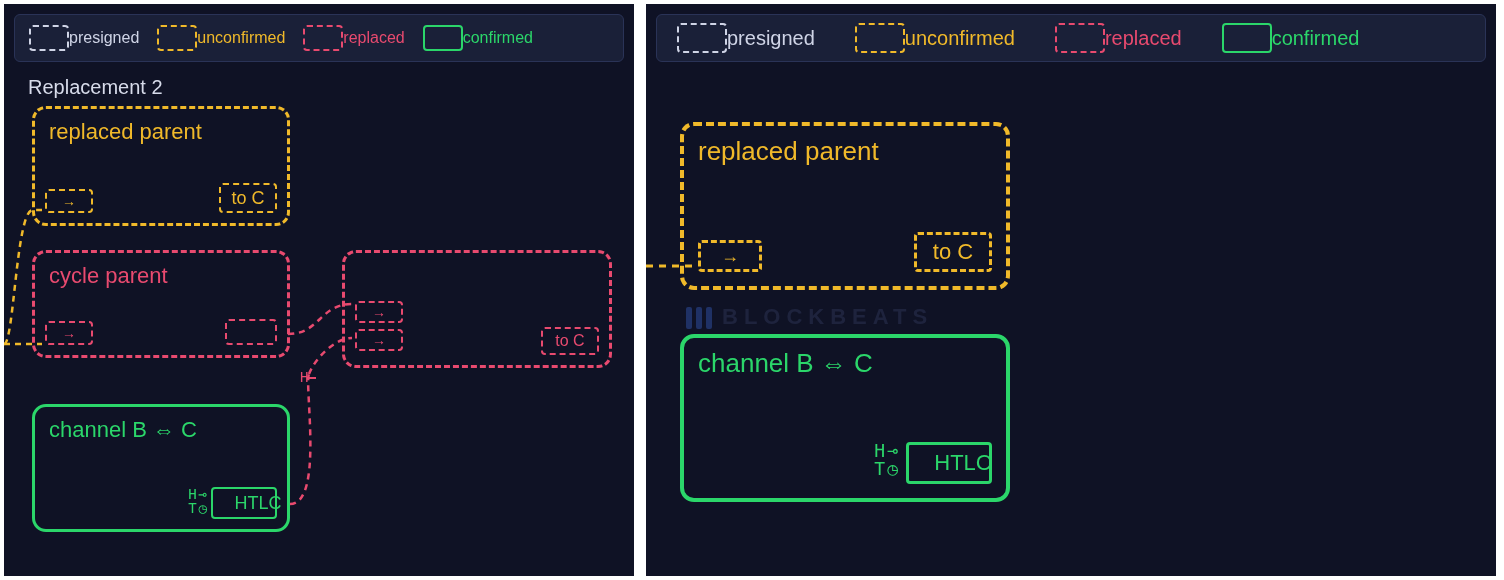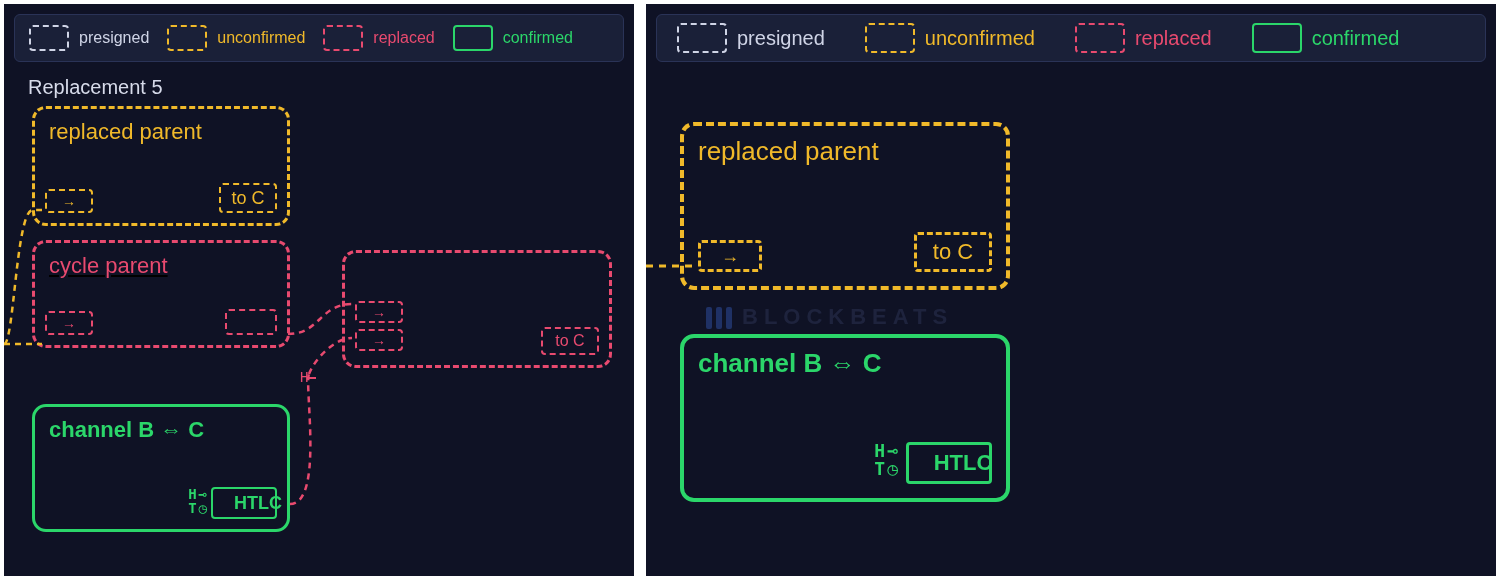--- a/index.html
+++ b/index.html
@@ -8,42 +8,42 @@
   .panel { position: relative; background: #0f1225; flex: 0 0 auto; overflow: hidden; }
   .panel-left  { width: 630px; height: 572px; }
   .panel-right { width: 850px; height: 572px; }
 
   
   .legend { position: absolute; top: 10px; left: 10px; right: 10px; height: 48px;
             display: flex; align-items: center; gap: 18px;
             background: #1a2038; border: 1px solid #2a3357; border-radius: 6px;
             padding: 6px 14px; }
   .panel-right .legend { gap: 40px; padding: 8px 20px; }
-  .lg-item { display: flex; align-items: center; gap: 10px; }
+  .lg-item { display: flex; align-items: center; }
   .lg-swatch { width: 40px; height: 26px; border-radius: 4px; }
   .panel-right .lg-swatch { width: 50px; height: 30px; }
   .lg-label { font-size: 16px; }
   .panel-right .lg-label { font-size: 20px; }
 
   .c-presigned { color:#cfd4e6; } .b-presigned { border:2px dashed #cfd4e6; }
   .c-unconf    { color:#f0b92a; } .b-unconf    { border:2px dashed #f0b92a; }
   .c-replaced  { color:#e84a6f; } .b-replaced  { border:2px dashed #e84a6f; }
   .c-confirmed { color:#2bd66a; } .b-confirmed { border:2px solid  #2bd66a; }
 
   
   .title { position:absolute; color:#d7dbea; font-size:20px; }
   .panel-right .title { font-size:24px; }
 
   
   .txbox { position:absolute; border-radius:14px; padding:10px 14px; }
   .txbox .label { font-size:22px; white-space:nowrap; }
   .panel-right .txbox .label { font-size:26px; }
   .dash-y { border:3px dashed #f0b92a; }
   .dash-r { border:3px dashed #e84a6f; }
-  .solid-g{ border:3px solid  #2bd66a;font-weight:bold; }
+  .solid-g{ border:3px solid  #2bd66a; }
 
   
   .mini { position:absolute; border-radius:4px; font-size:14px; display:flex; align-items:center; justify-content:center; }
   .mini .arrow { font-size:14px; }
   .mini-y { border:2px dashed #f0b92a; color:#f0b92a; }
   .mini-r { border:2px dashed #e84a6f; color:#e84a6f; }
   .mini-g { border:2px solid  #2bd66a; color:#2bd66a; font-size:18px;padding-left:28px; }
 
   
   .ht { position:absolute; color:#2bd66a; font-size:14px; line-height:14px; text-align:left; font-family: monospace; }
@@ -76,31 +76,31 @@
       <div class="lg-item">
         <div class="lg-swatch b-replaced"></div>
         <span class="lg-label c-replaced">replaced</span>
       </div>
       <div class="lg-item">
         <div class="lg-swatch b-confirmed"></div>
         <span class="lg-label c-confirmed">confirmed</span>
       </div>
     </div>
 
-    <div class="title" style="left:24px; top:72px;">Replacement 5</div>
+    <div class="title" style="left:24px; top:72px;">Replacement 2</div>
 
     <div class="txbox dash-y" style="left:28px; top:102px; width:258px; height:120px;">
       <div class="label c-unconf">replaced parent</div>
       <div class="mini mini-y" style="left:10px; bottom:10px; width:48px; height:24px;">
           <span class="arrow">→</span>
         </div>
       <div class="mini mini-y" style="right:10px; bottom:10px; width:58px; height:30px; font-size:18px;">to C</div>
     </div>
 
-    <div class="txbox dash-r" style="left:28px; top:236px; width:258px; height:108px;text-decoration:underline;">
+    <div class="txbox dash-r" style="left:28px; top:246px; width:258px; height:108px;">
       <div class="label c-replaced">cycle parent</div>
       <div class="mini mini-r" style="left:10px; bottom:10px; width:48px; height:24px;">
           <span class="arrow">→</span>
         </div>
       <div class="mini mini-r" style="right:10px; bottom:10px; width:52px; height:26px;"></div>
     </div>
 
     <div class="txbox dash-r" style="left:338px; top:246px; width:270px; height:118px;">
       <div class="mini mini-r" style="left:10px; top:48px; width:48px; height:22px;">
           <span class="arrow">→</span>
@@ -156,21 +156,21 @@
         <div class="lg-swatch b-replaced"></div>
         <span class="lg-label c-replaced">replaced</span>
       </div>
       <div class="lg-item">
         <div class="lg-swatch b-confirmed"></div>
         <span class="lg-label c-confirmed">confirmed</span>
       </div>
     </div>
 
 
-    <div class="wm" style="left:40px; top:300px;margin-left:20px;">
+    <div class="wm" style="left:40px; top:300px;">
       <span class="wm-bars">
           <span></span>
           <span></span>
           <span></span>
         </span><span>BLOCKBEATS</span>
     </div>
 
     <div class="txbox dash-y" style="left:34px; top:118px; width:330px; height:168px; border-width:4px;">
       <div class="label c-unconf">replaced parent</div>
       <div class="mini mini-y" style="left:14px; bottom:14px; width:64px; height:32px; border-width:3px;">

